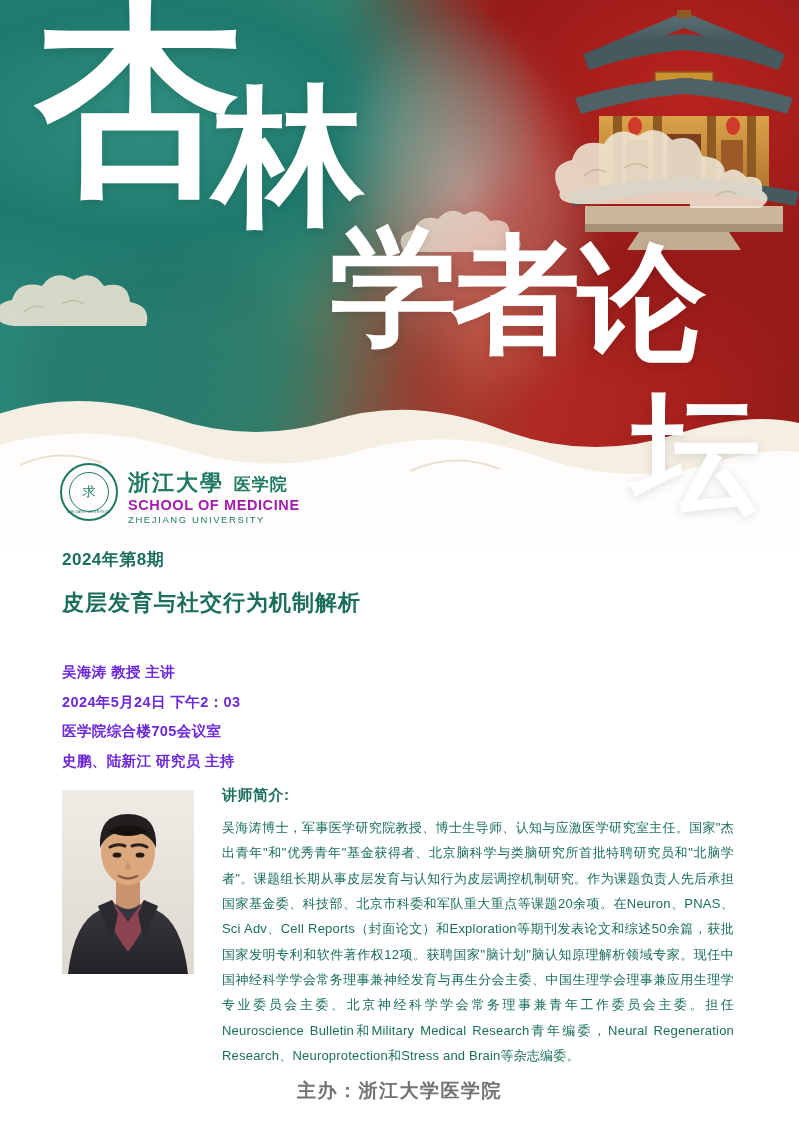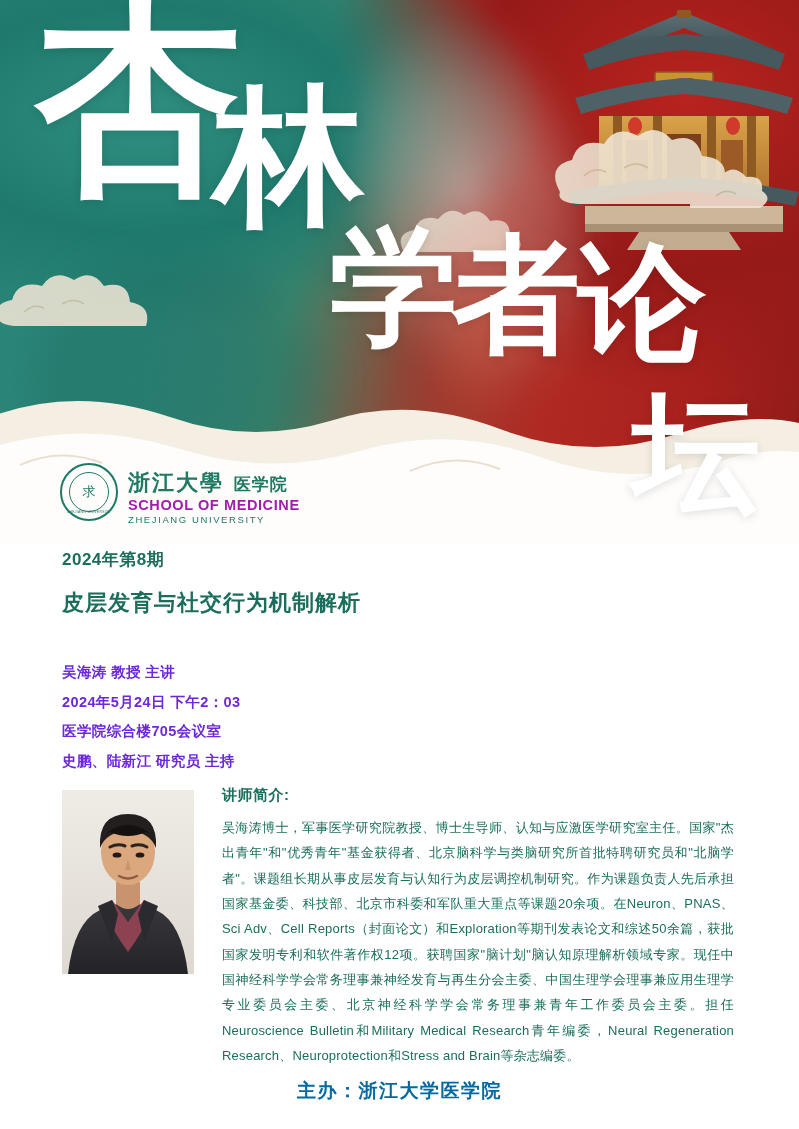--- a/index.html
+++ b/index.html
@@ -222,21 +222,21 @@
     letter-spacing: 0.2px;
     text-align: justify;
   }
 
   
   .footer {
     position: absolute;
     left: 0; right: 0;
     top: 1078px;
     text-align: center;
-    color: #0369a1;
+    color: #737373;
     font-size: 19px;
     font-weight: 700;
     letter-spacing: 1.5px;
   }
 </style>
 </head>
 <body>
 
 <div class="poster">
 

